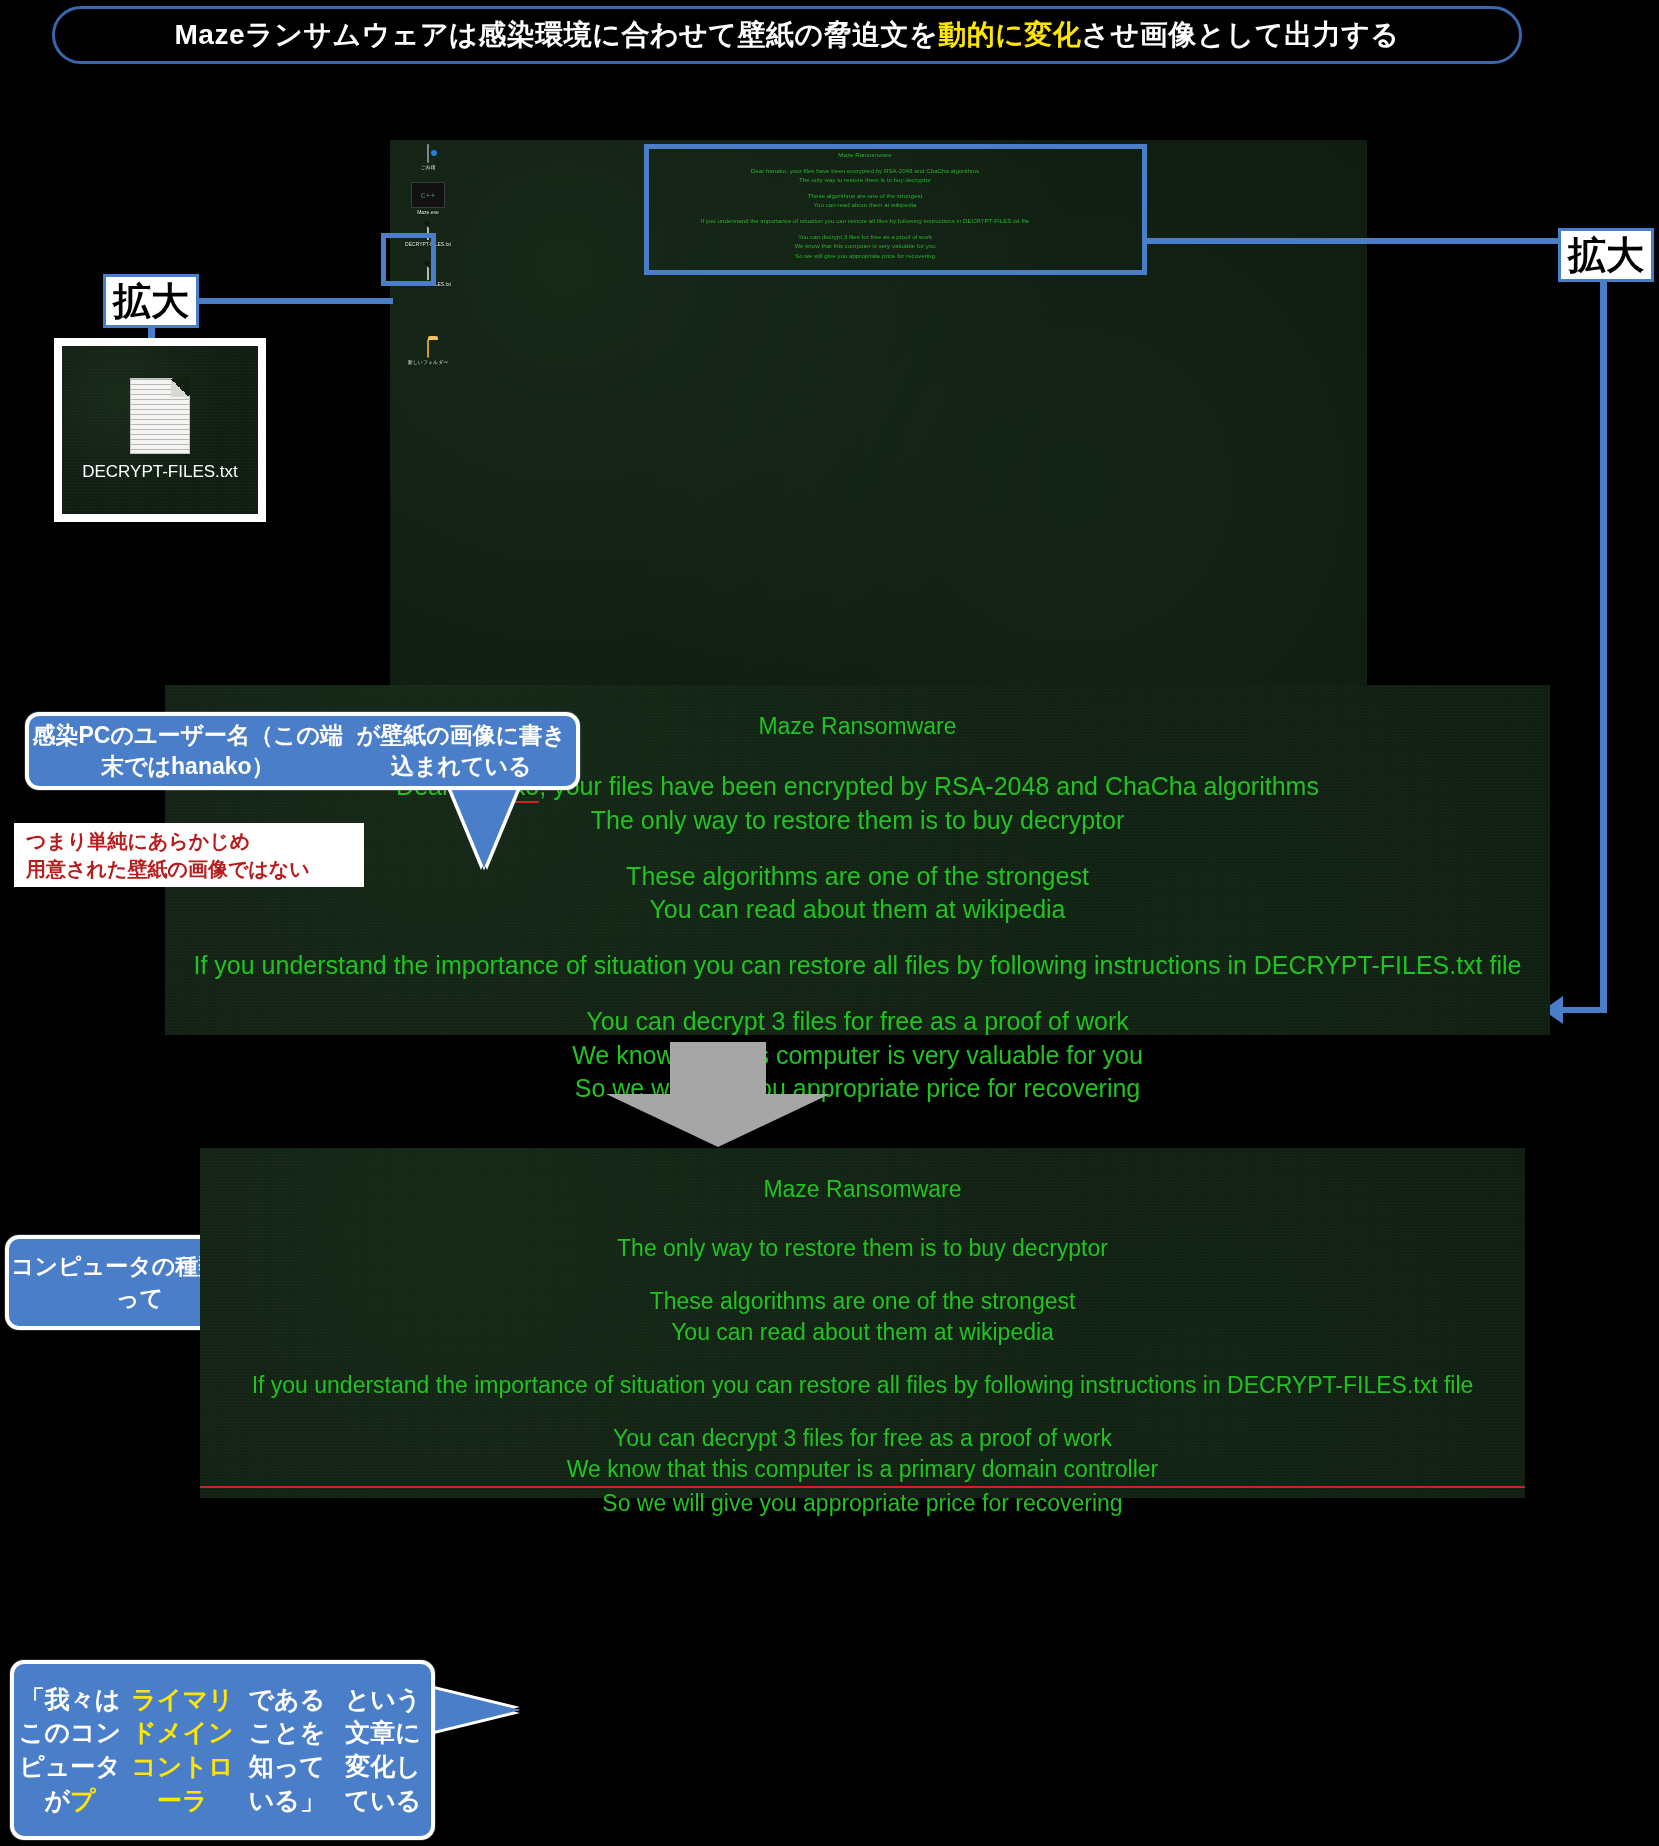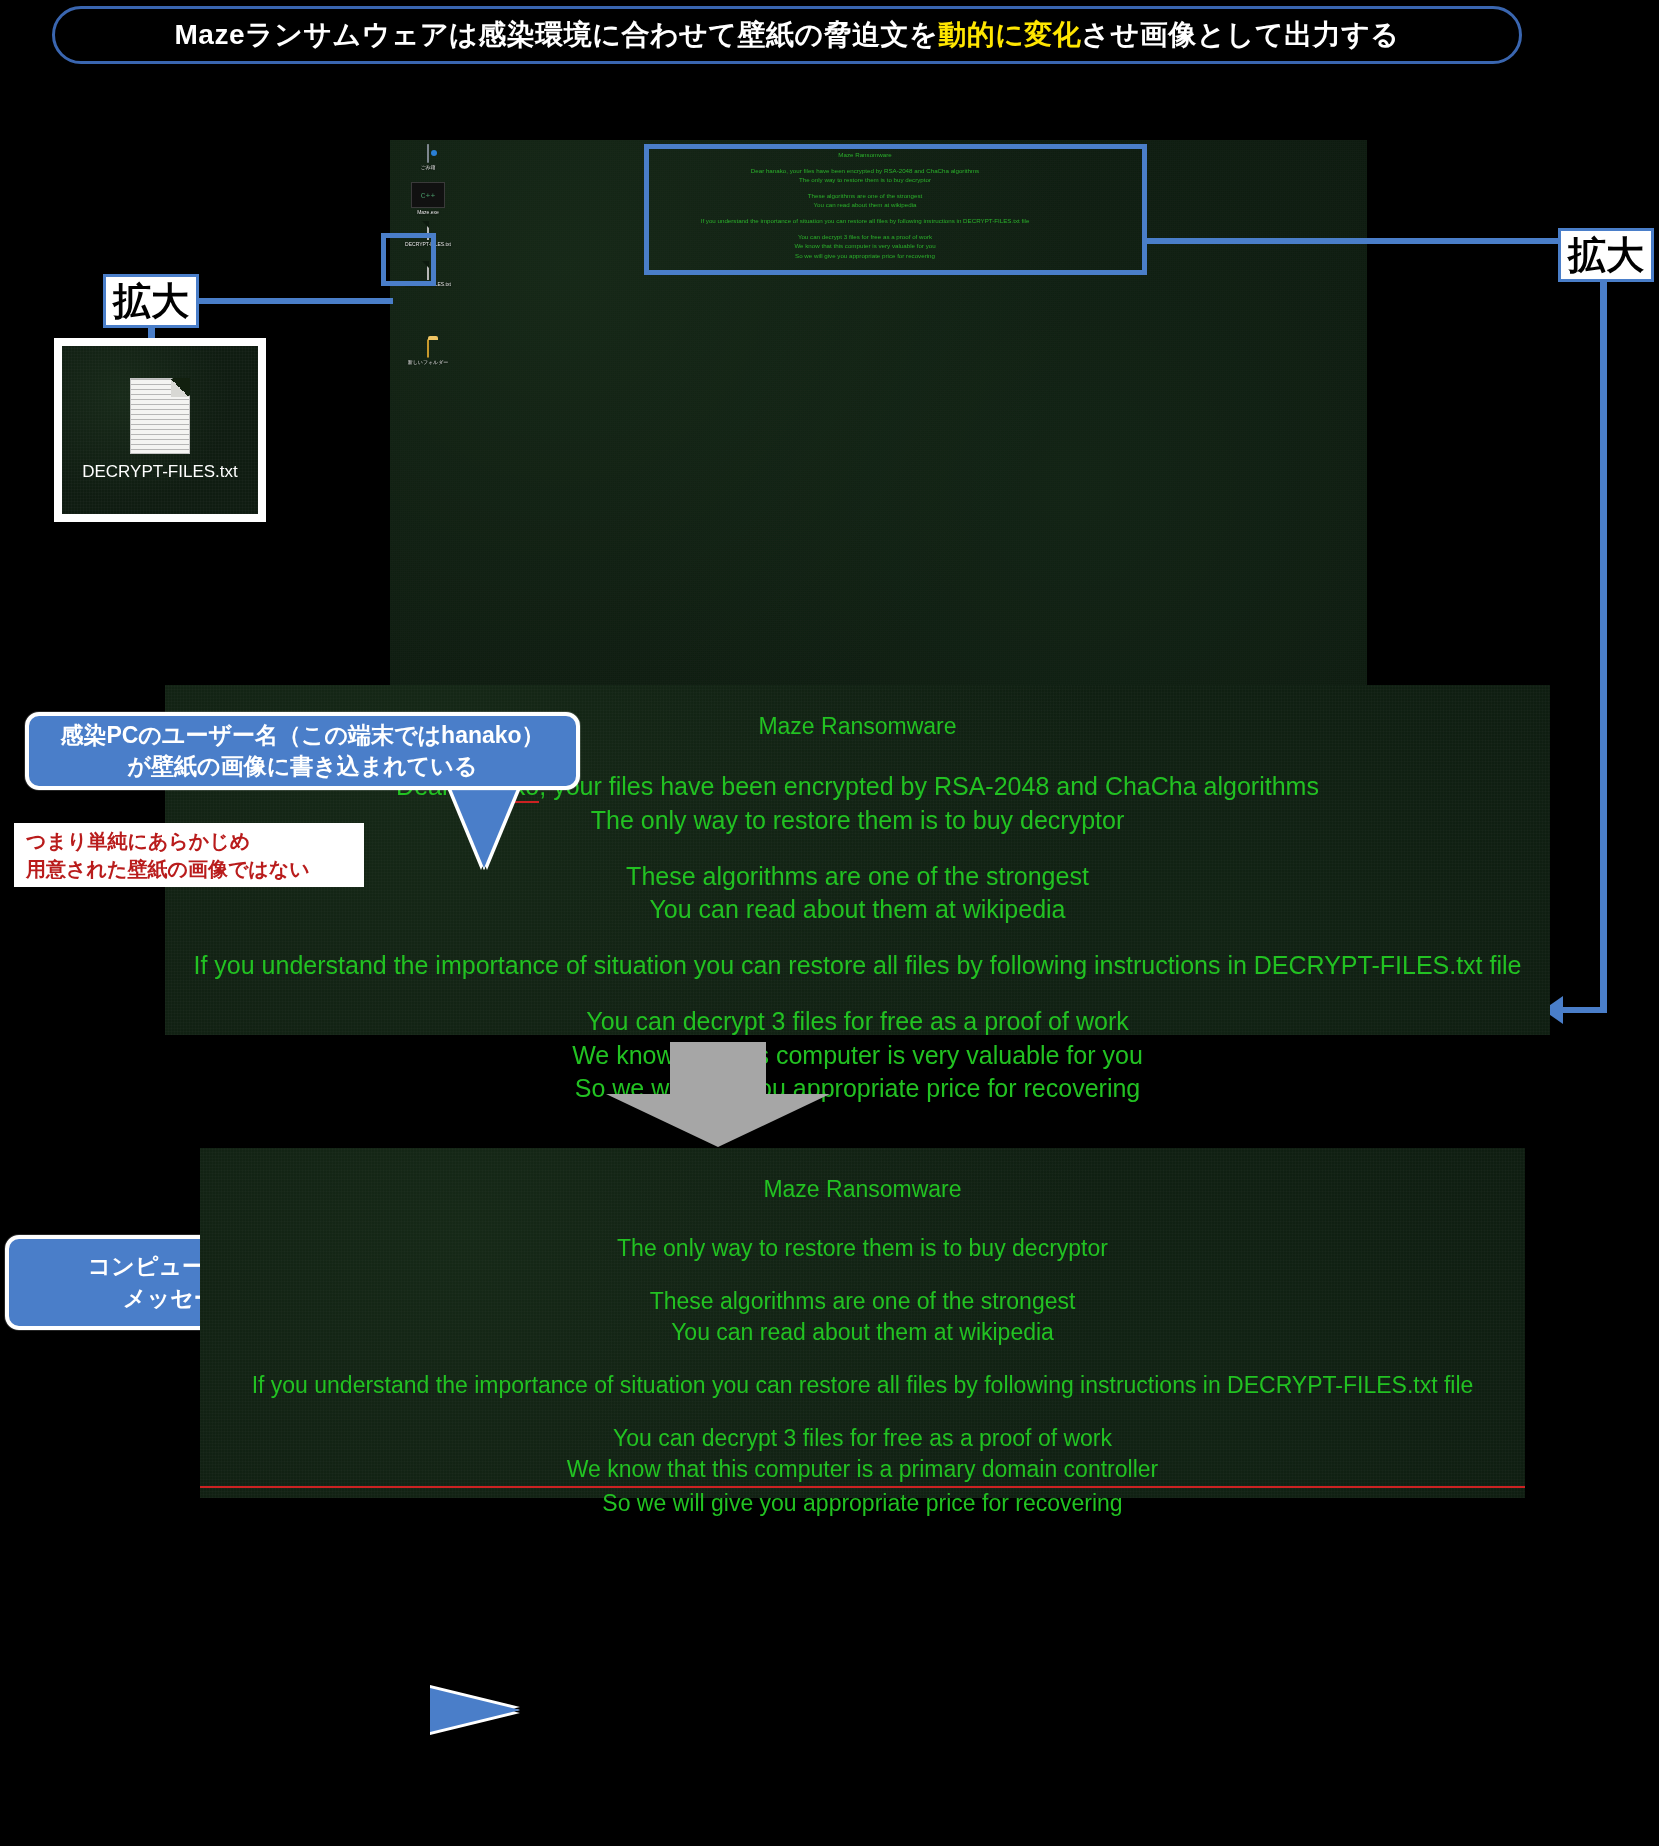--- a/index.html
+++ b/index.html
@@ -165,21 +165,21 @@
   .big-txtfile:before {
     content:''; position:absolute; right:0px; top:0px; width:18px; height:18px;
     background: linear-gradient(225deg,#12200f 0 50%, #d8d8d4 50% 100%);
   }
   .zoombox-cap { font-size: 17px; color: #ffffff; }
 
   
   .bubble {
     position: absolute; background: #4a7ec9; border: 4px solid #ffffff;
     border-radius: 14px; color: #fff; font-weight: bold;
-    display: flex; flex-direction: column; align-items: center;
+    display: flex; align-items: center;
     justify-content: center; text-align: center; line-height: 1.35;
     box-shadow: 0 0 0 1px rgba(255,255,255,.15);
   }
   .bubble .hl { color: #ffe600; }
 
   .bubble-1 { left: 25px; top: 712px; width: 555px; height: 78px; font-size: 23px; }
   .tail-1 {
     position: absolute; left: 450px; top: 786px; width: 0; height: 0;
     border-left: 34px solid transparent; border-right: 34px solid transparent;
     border-top: 82px solid #4a7ec9;
@@ -389,14 +389,20 @@
       <div class="gap-md"></div>
       <span class="note-line">If you understand the importance of situation you can restore all files by following instructions in DECRYPT-FILES.txt file</span>
       <div class="gap-md"></div>
       <span class="note-line">You can decrypt 3 files for free as a proof of work</span>
       <span class="note-line underline-red">We know that this computer is a primary domain controller</span>
       <span class="note-line">So we will give you appropriate price for recovering</span>
     </div>
   </div>
 
   <div class="tail-3"></div>
+  <div class="bubble bubble-3">
+    <span><span>「我々はこのコンピュータが</span><span class="hl">プ</span></span>
+    <span class="hl">ライマリドメインコントローラ</span>
+    <span>であることを知っている」</span>
+    <span>という文章に変化している</span>
+  </div>
 
 </div>
 
 </body></html>

